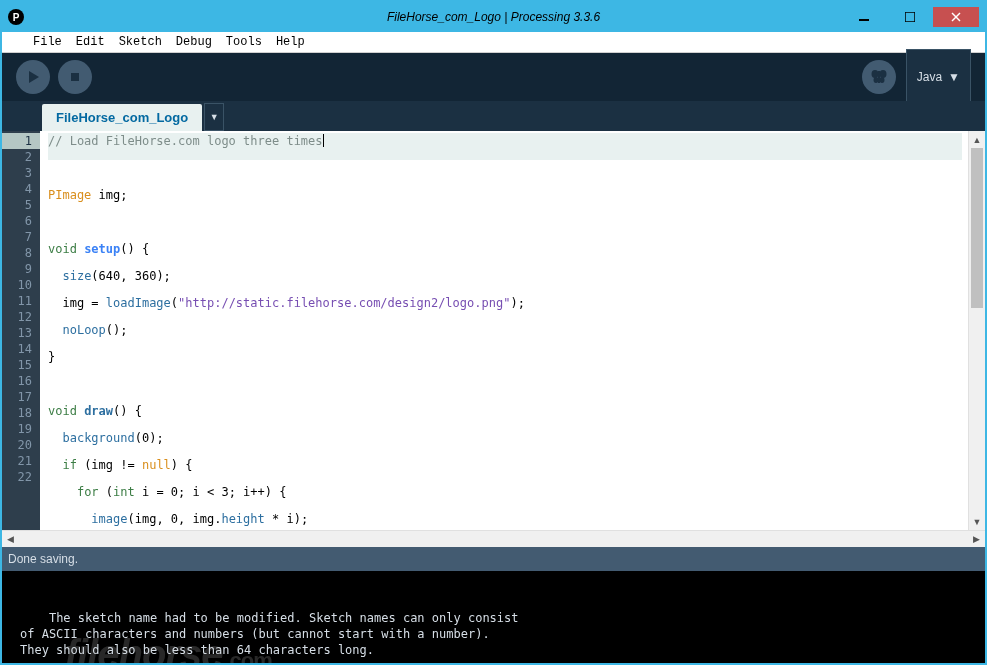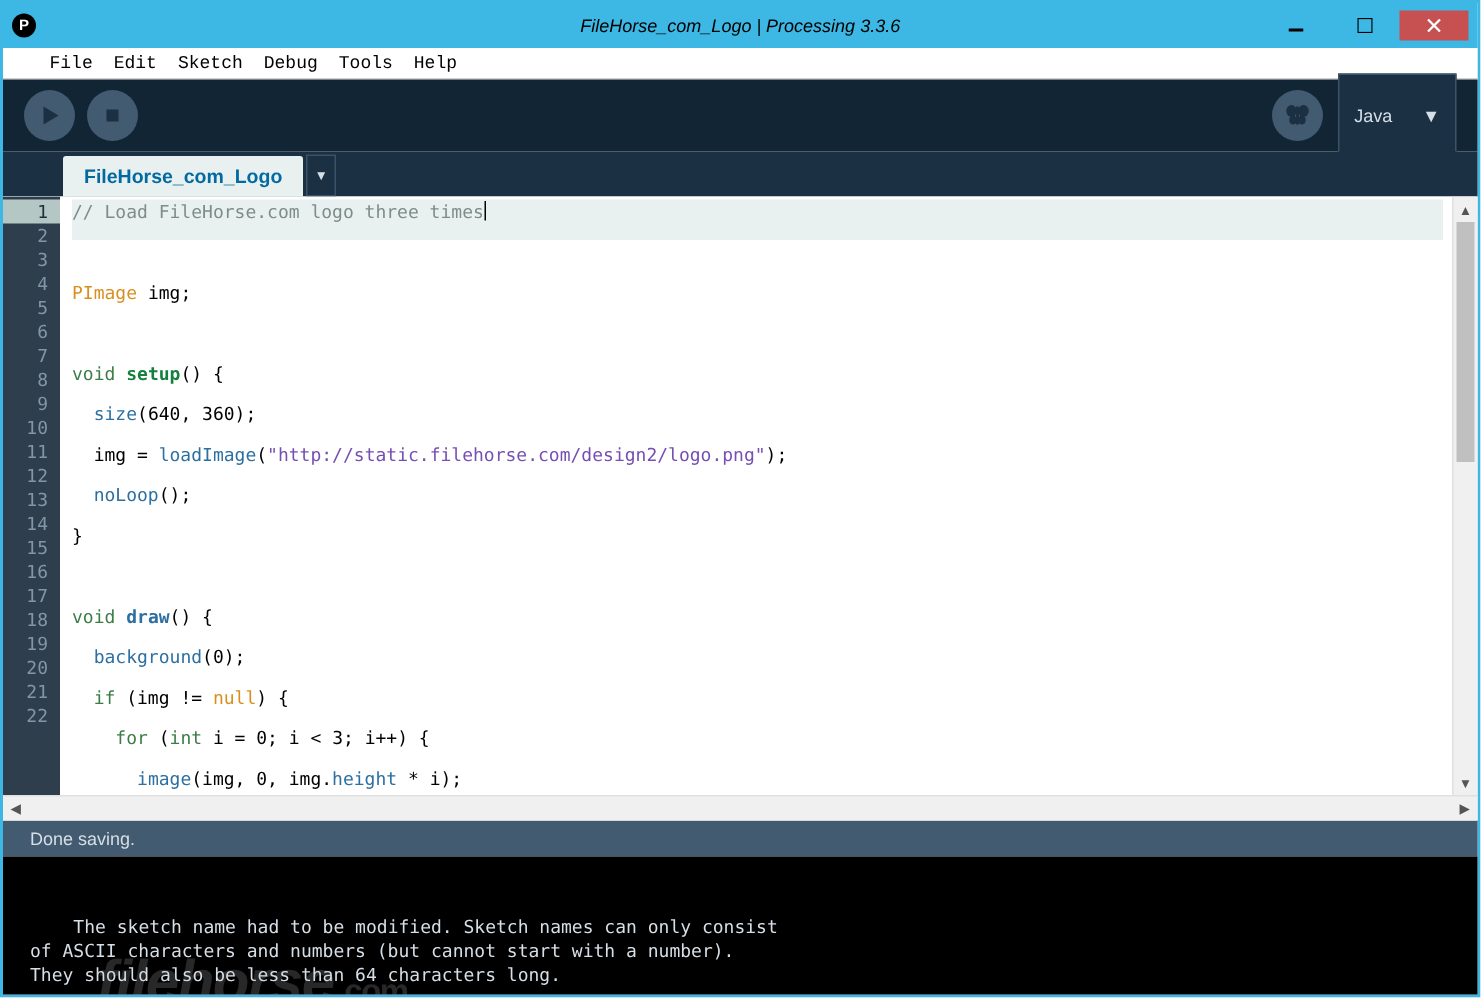--- a/index.html
+++ b/index.html
@@ -19,21 +19,21 @@
 
 .menubar { background: #fff; height: 21px; display: flex; align-items: center; padding: 0 24px; border-bottom: 1px solid #d0d0d0; font-size: 12px; font-family: Liberation Mono, monospace; }
 .menubar .menu-item { padding: 2px 7px; cursor: default; }
 
 
 .toolbar { background: #122535; height: 48px; display: flex; align-items: center; padding: 0 14px; }
 .toolbar .round-btn { width: 34px; height: 34px; border-radius: 50%; background: #425b71; margin-right: 8px; display: flex; align-items: center; justify-content: center; cursor: pointer; }
 .toolbar .round-btn svg { fill: #1b3042; }
 .toolbar .spacer { flex: 1; }
 .toolbar .mode-btn { width: 34px; height: 34px; border-radius: 50%; background: #425b71; margin-right: 10px; display: flex; align-items: center; justify-content: center; }
-.toolbar .lang-select { background: #1b3042; border: 1px solid #3a5366; color: #d6dee6; padding: 20px 10px; font-size: 12px; display: flex; align-items: center; gap: 20px; }
+.toolbar .lang-select { background: #1b3042; border: 1px solid #3a5366; color: #d6dee6; padding: 20px 10px; font-size: 12px; display: flex; align-items: center; gap: 6px; }
 
 
 .tabbar { background: #1b3042; height: 30px; display: flex; align-items: flex-end; padding-left: 40px; }
 .tabbar .tab { background: #e8f1f0; color: #0369a1; padding: 6px 14px; font-size: 13px; font-weight: bold; border-top-left-radius: 2px; border-top-right-radius: 2px; margin-right: 2px; }
 .tabbar .tab-menu { background: #1b3042; color: #d6dee6; width: 20px; height: 28px; display: flex; align-items: center; justify-content: center; border: 1px solid #3a5366; }
 
 
 .editor-wrap { flex: 1; display: flex; flex-direction: column; background: #fff; position: relative; overflow: hidden; }
 .editor-scroll { flex: 1; display: flex; overflow: hidden; }
 .gutter { background: #2e3e4c; width: 38px; text-align: right; color: #8296a9; font-family: "Consolas", monospace; font-size: 12px; padding-top: 2px; }
@@ -51,25 +51,25 @@
 .scrollbar-h .arrow { width: 17px; height: 17px; display: flex; align-items: center; justify-content: center; font-size: 9px; color: #555; }
 
 
 .cm-comment { color: #7e8d8a; }
 .cm-type { color: #d98f1e; }
 .cm-keyword { color: #3c7d45; }
 .cm-builtin { color: #2d6fa0; }
 .cm-string { color: #774eb2; }
 .cm-null { color: #d98f1e; }
 .cm-prop { color: #2d6fa0; }
-.cm-setup { color: #15803d; font-weight: bold; }
+.cm-setup { color: #3b82f6; font-weight: bold; }
 .cm-draw { color: #2d6fa0; font-weight: bold; }
 
 
-.statusbar { background: #435b71; color: #d6dee6; height: 24px; display: flex; align-items: center; padding: 0 18px; font-size: 12px; }
+.statusbar { background: #435b71; color: #d6dee6; height: 24px; display: flex; align-items: center; padding: 0 6px; font-size: 12px; }
 
 
 .console { background: #000; color: #d6dee6; font-family: "Consolas", monospace; font-size: 12px; padding: 23px 18px; height: 92px; line-height: 16px; white-space: pre; position: relative; overflow: hidden; }
 .watermark { position: absolute; left: 2px; bottom: -22px; color: rgba(200,200,200,0.2); font-family: Arial, sans-serif; font-size: 40px; font-weight: bold; font-style: italic; letter-spacing: -1px; pointer-events: none; }
 .watermark .suffix { font-size: 22px; font-style: normal; margin-left: 2px; }
 
 
 .bottomtabs { background: #1b3042; height: 26px; display: flex; align-items: center; padding: 0 12px; gap: 2px; }
 .bottomtabs .btab { background: #435b71; color: #fff; padding: 4px 10px; font-size: 11px; display: flex; align-items: center; gap: 6px; }
 .bottomtabs .btab.inactive { background: #1b3042; color: #8296a9; }

